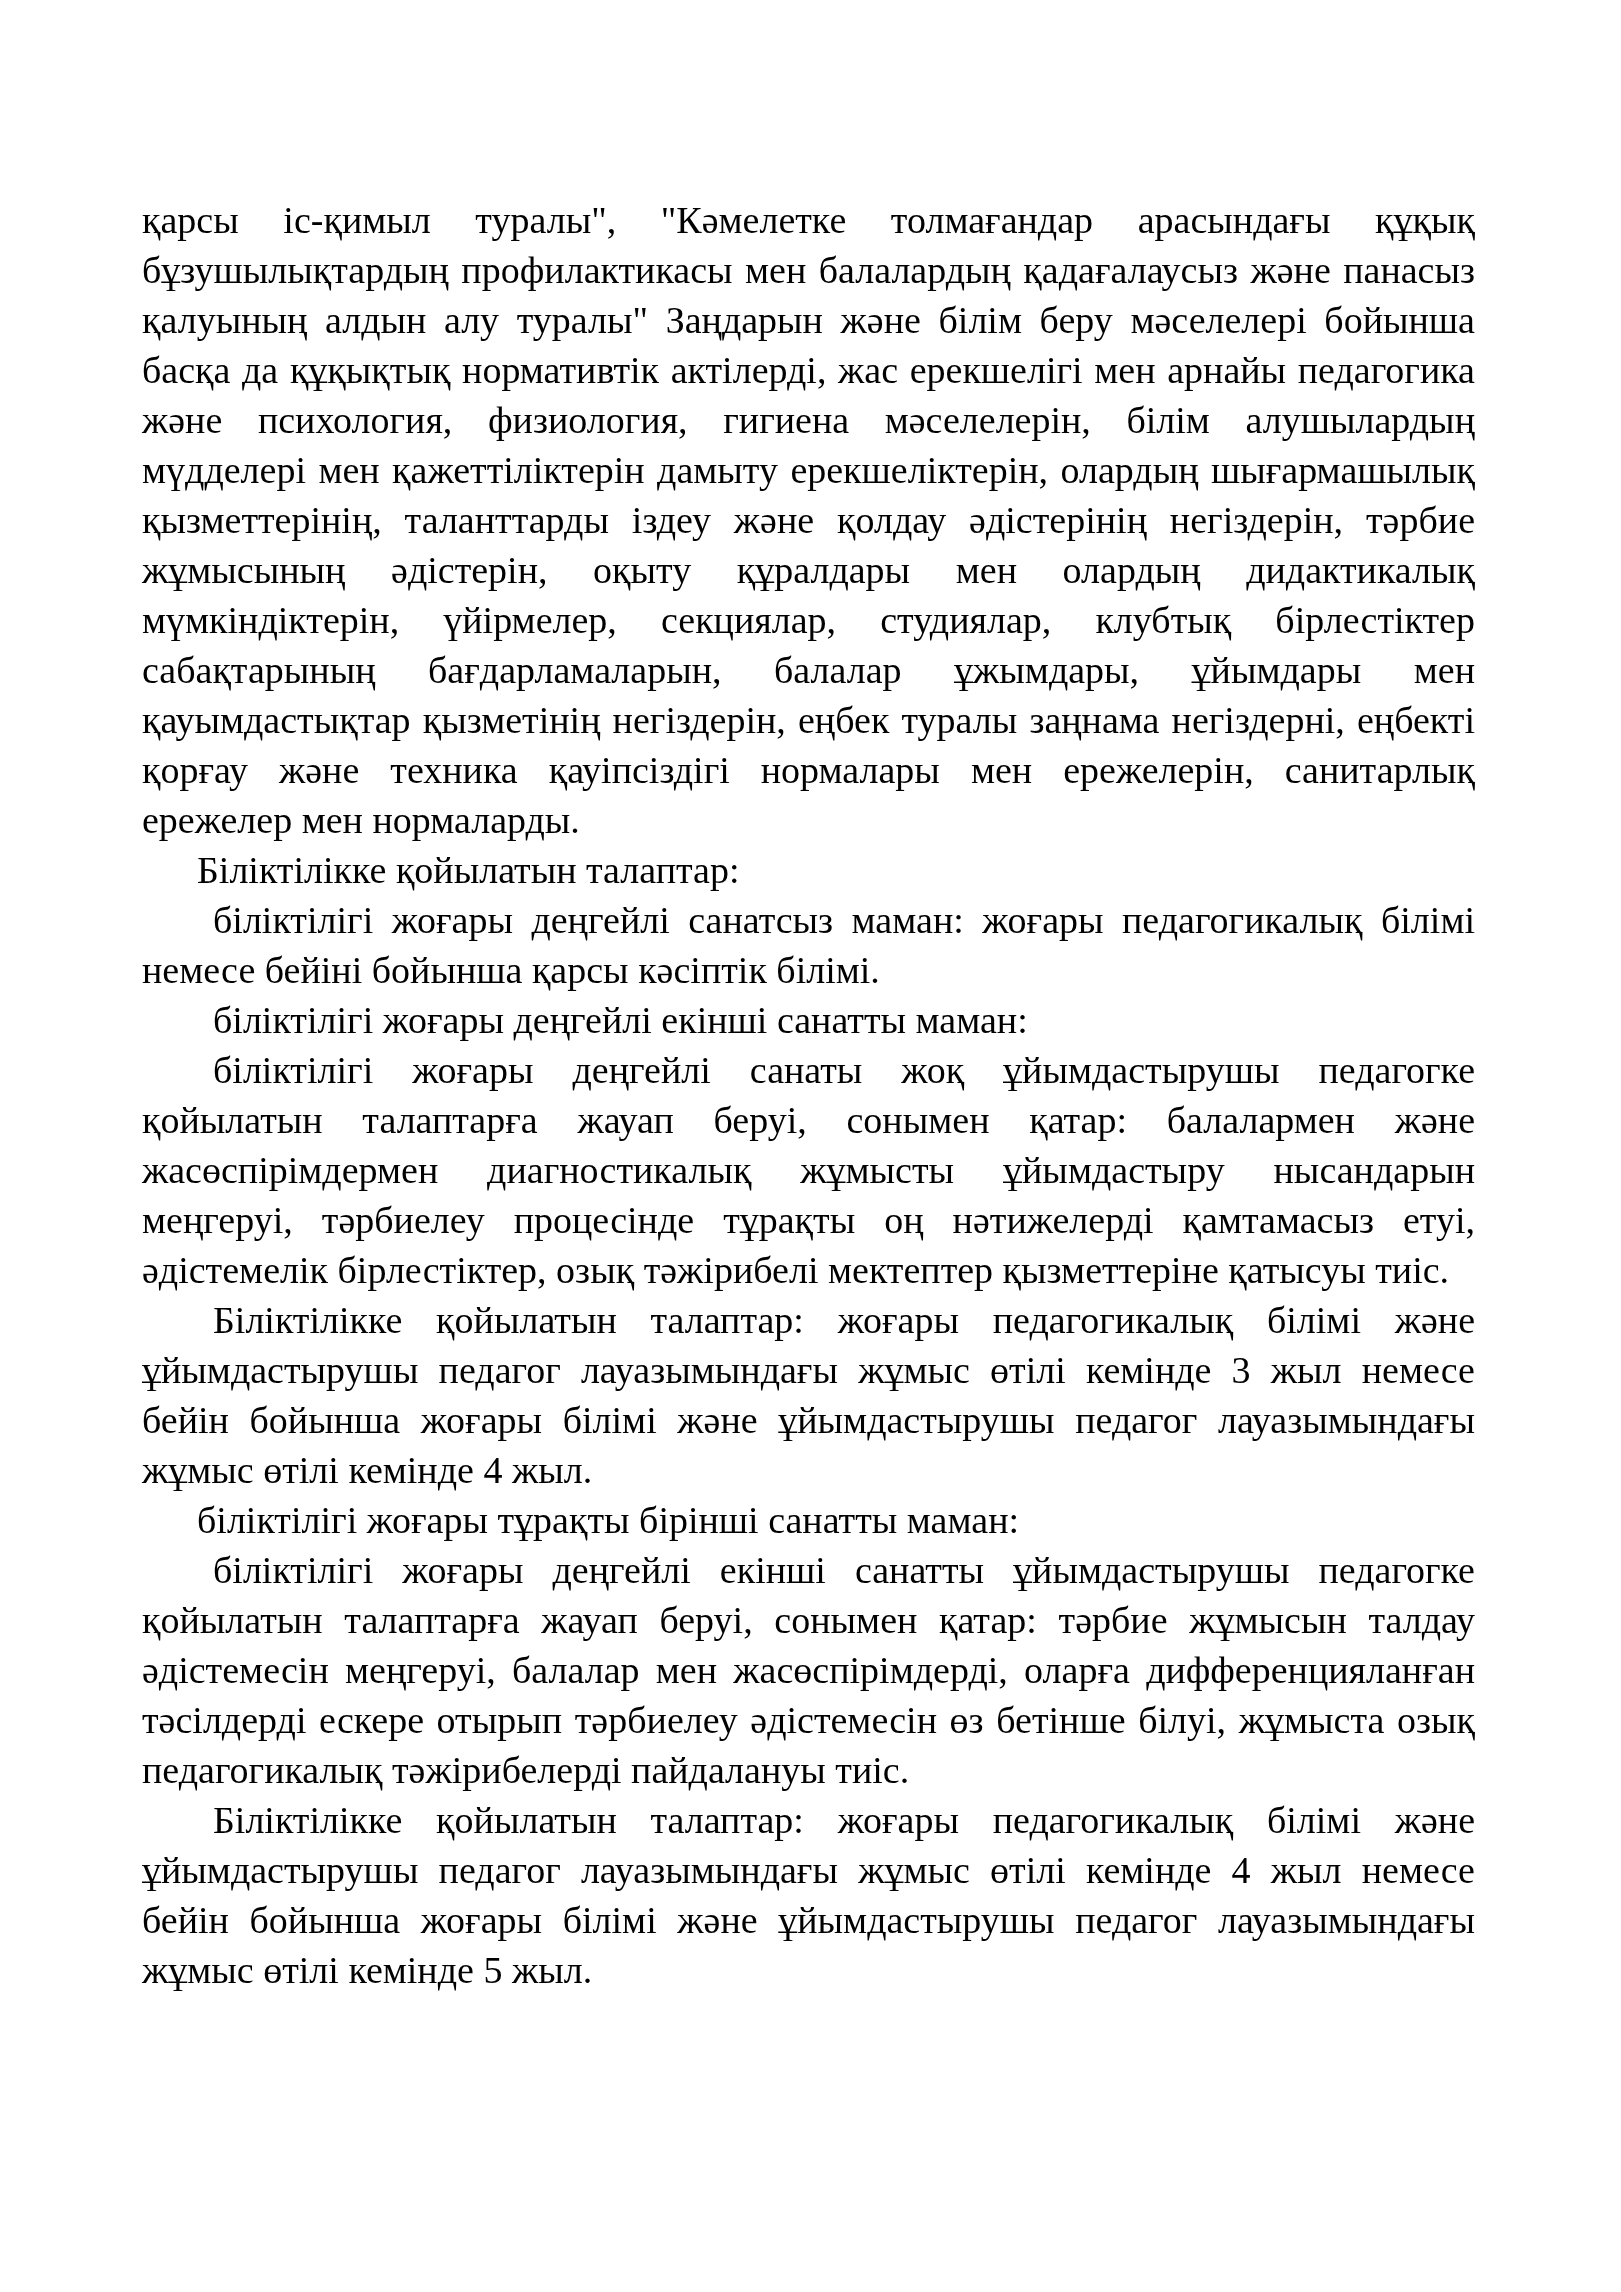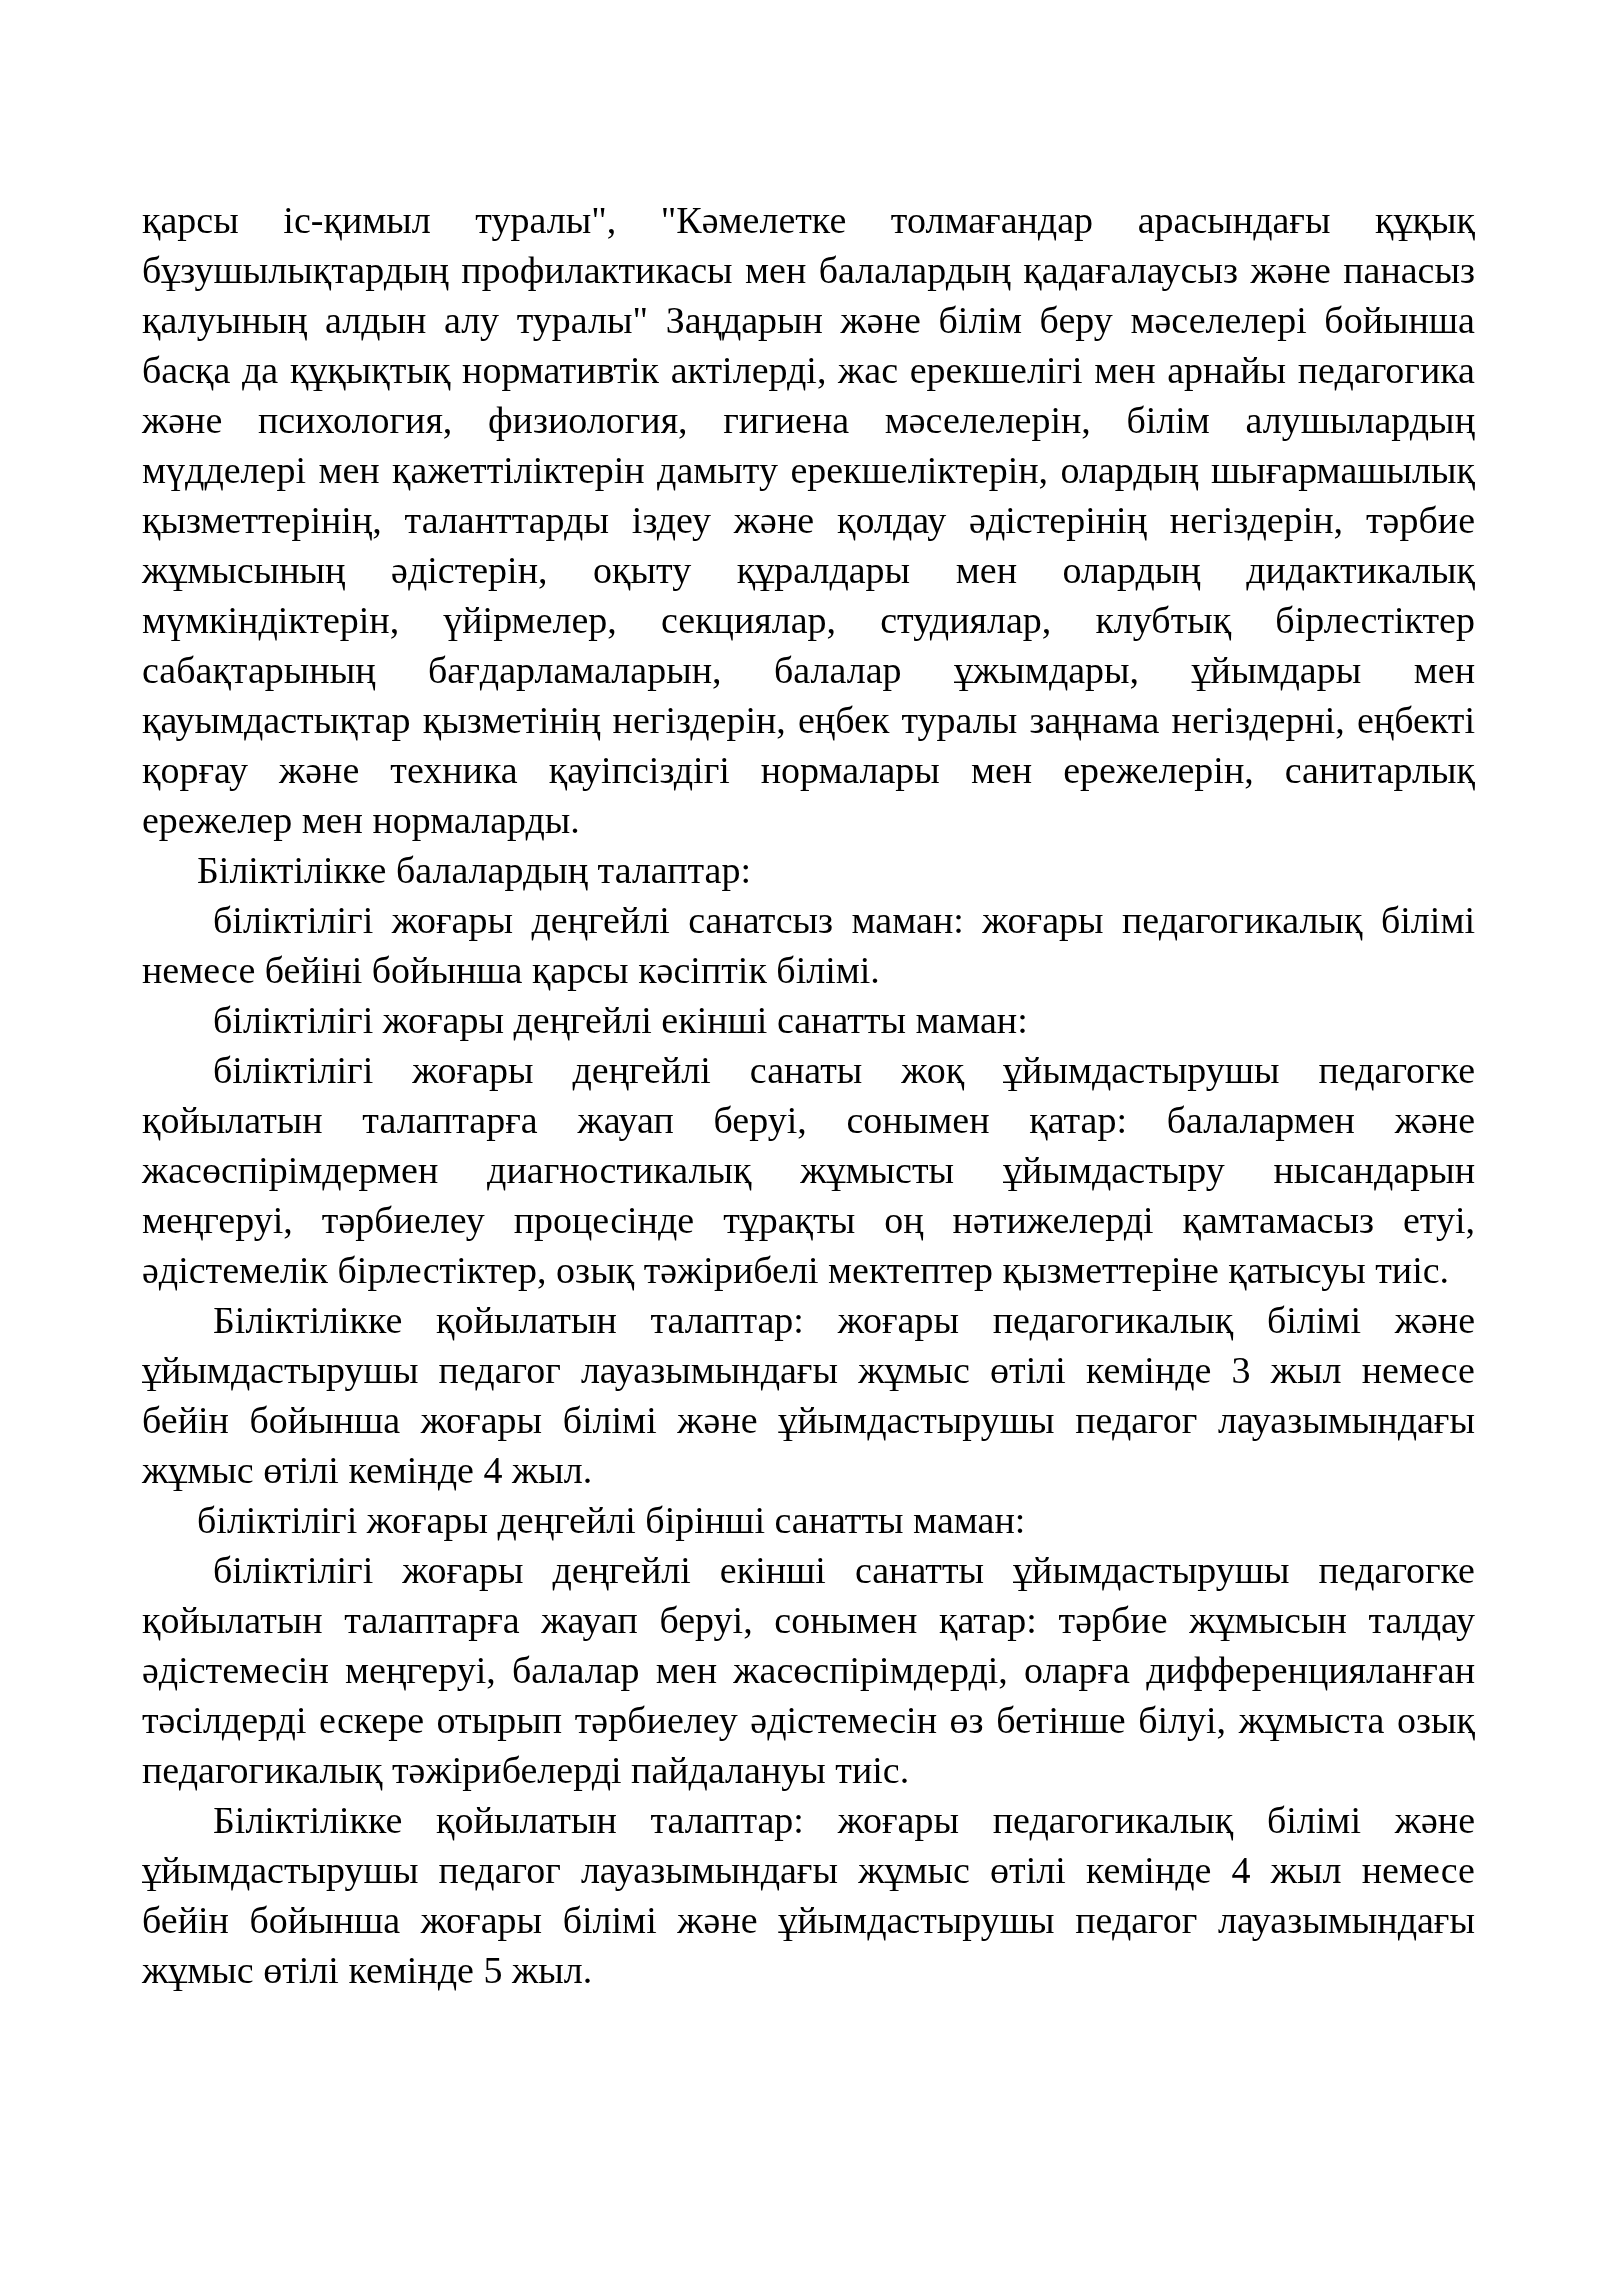--- a/index.html
+++ b/index.html
@@ -33,23 +33,23 @@
   .indent-none { text-indent: 0; }
   .indent-sm   { text-indent: 55px; }
   .indent-lg   { text-indent: 71px; }
 </style>
 </head>
 <body>
 
 <div class="page" style="background: rgb(255, 255, 255); color: rgb(0, 0, 0);">
   <div class="text-block">
       <p class="indent-none">қарсы іс-қимыл туралы", "Кәмелетке толмағандар арасындағы құқық бұзушылықтардың профилактикасы мен балалардың қадағалаусыз және панасыз қалуының алдын алу туралы" Заңдарын және білім беру мәселелері бойынша басқа да құқықтық нормативтік актілерді, жас ерекшелігі мен арнайы педагогика және психология, физиология, гигиена мәселелерін, білім алушылардың мүдделері мен қажеттіліктерін дамыту ерекшеліктерін, олардың шығармашылық қызметтерінің, таланттарды іздеу және қолдау әдістерінің негіздерін, тәрбие жұмысының әдістерін, оқыту құралдары мен олардың дидактикалық мүмкіндіктерін, үйірмелер, секциялар, студиялар, клубтық бірлестіктер сабақтарының бағдарламаларын, балалар ұжымдары, ұйымдары мен қауымдастықтар қызметінің негіздерін, еңбек туралы заңнама негіздерні, еңбекті қорғау және техника қауіпсіздігі нормалары мен ережелерін, санитарлық ережелер мен нормаларды.</p>
-      <p class="indent-sm">Біліктілікке балалардың талаптар:</p>
+      <p class="indent-sm">Біліктілікке қойылатын талаптар:</p>
       <p class="indent-lg">біліктілігі жоғары деңгейлі санатсыз маман: жоғары педагогикалық білімі немесе бейіні бойынша қарсы кәсіптік білімі.</p>
       <p class="indent-lg">біліктілігі жоғары деңгейлі екінші санатты маман:</p>
       <p class="indent-lg">біліктілігі жоғары деңгейлі санаты жоқ ұйымдастырушы педагогке қойылатын талаптарға жауап беруі, сонымен қатар: балалармен және жасөспірімдермен диагностикалық жұмысты ұйымдастыру нысандарын меңгеруі, тәрбиелеу процесінде тұрақты оң нәтижелерді қамтамасыз етуі, әдістемелік бірлестіктер, озық тәжірибелі мектептер қызметтеріне қатысуы тиіс.</p>
       <p class="indent-lg">Біліктілікке қойылатын талаптар: жоғары педагогикалық білімі және ұйымдастырушы педагог лауазымындағы жұмыс өтілі кемінде 3 жыл немесе бейін бойынша жоғары білімі және ұйымдастырушы педагог лауазымындағы жұмыс өтілі кемінде 4 жыл.</p>
-      <p class="indent-sm">біліктілігі жоғары деңгейлі бірінші санатты маман:</p>
+      <p class="indent-sm">біліктілігі жоғары тұрақты бірінші санатты маман:</p>
       <p class="indent-lg">біліктілігі жоғары деңгейлі екінші санатты ұйымдастырушы педагогке қойылатын талаптарға жауап беруі, сонымен қатар: тәрбие жұмысын талдау әдістемесін меңгеруі, балалар мен жасөспірімдерді, оларға дифференцияланған тәсілдерді ескере отырып тәрбиелеу әдістемесін өз бетінше білуі, жұмыста озық педагогикалық тәжірибелерді пайдалануы тиіс.</p>
       <p class="indent-lg">Біліктілікке қойылатын талаптар: жоғары педагогикалық білімі және ұйымдастырушы педагог лауазымындағы жұмыс өтілі кемінде 4 жыл немесе бейін бойынша жоғары білімі және ұйымдастырушы педагог лауазымындағы жұмыс өтілі кемінде 5 жыл.</p>
     </div>
 </div>
 
 
 </body></html>

